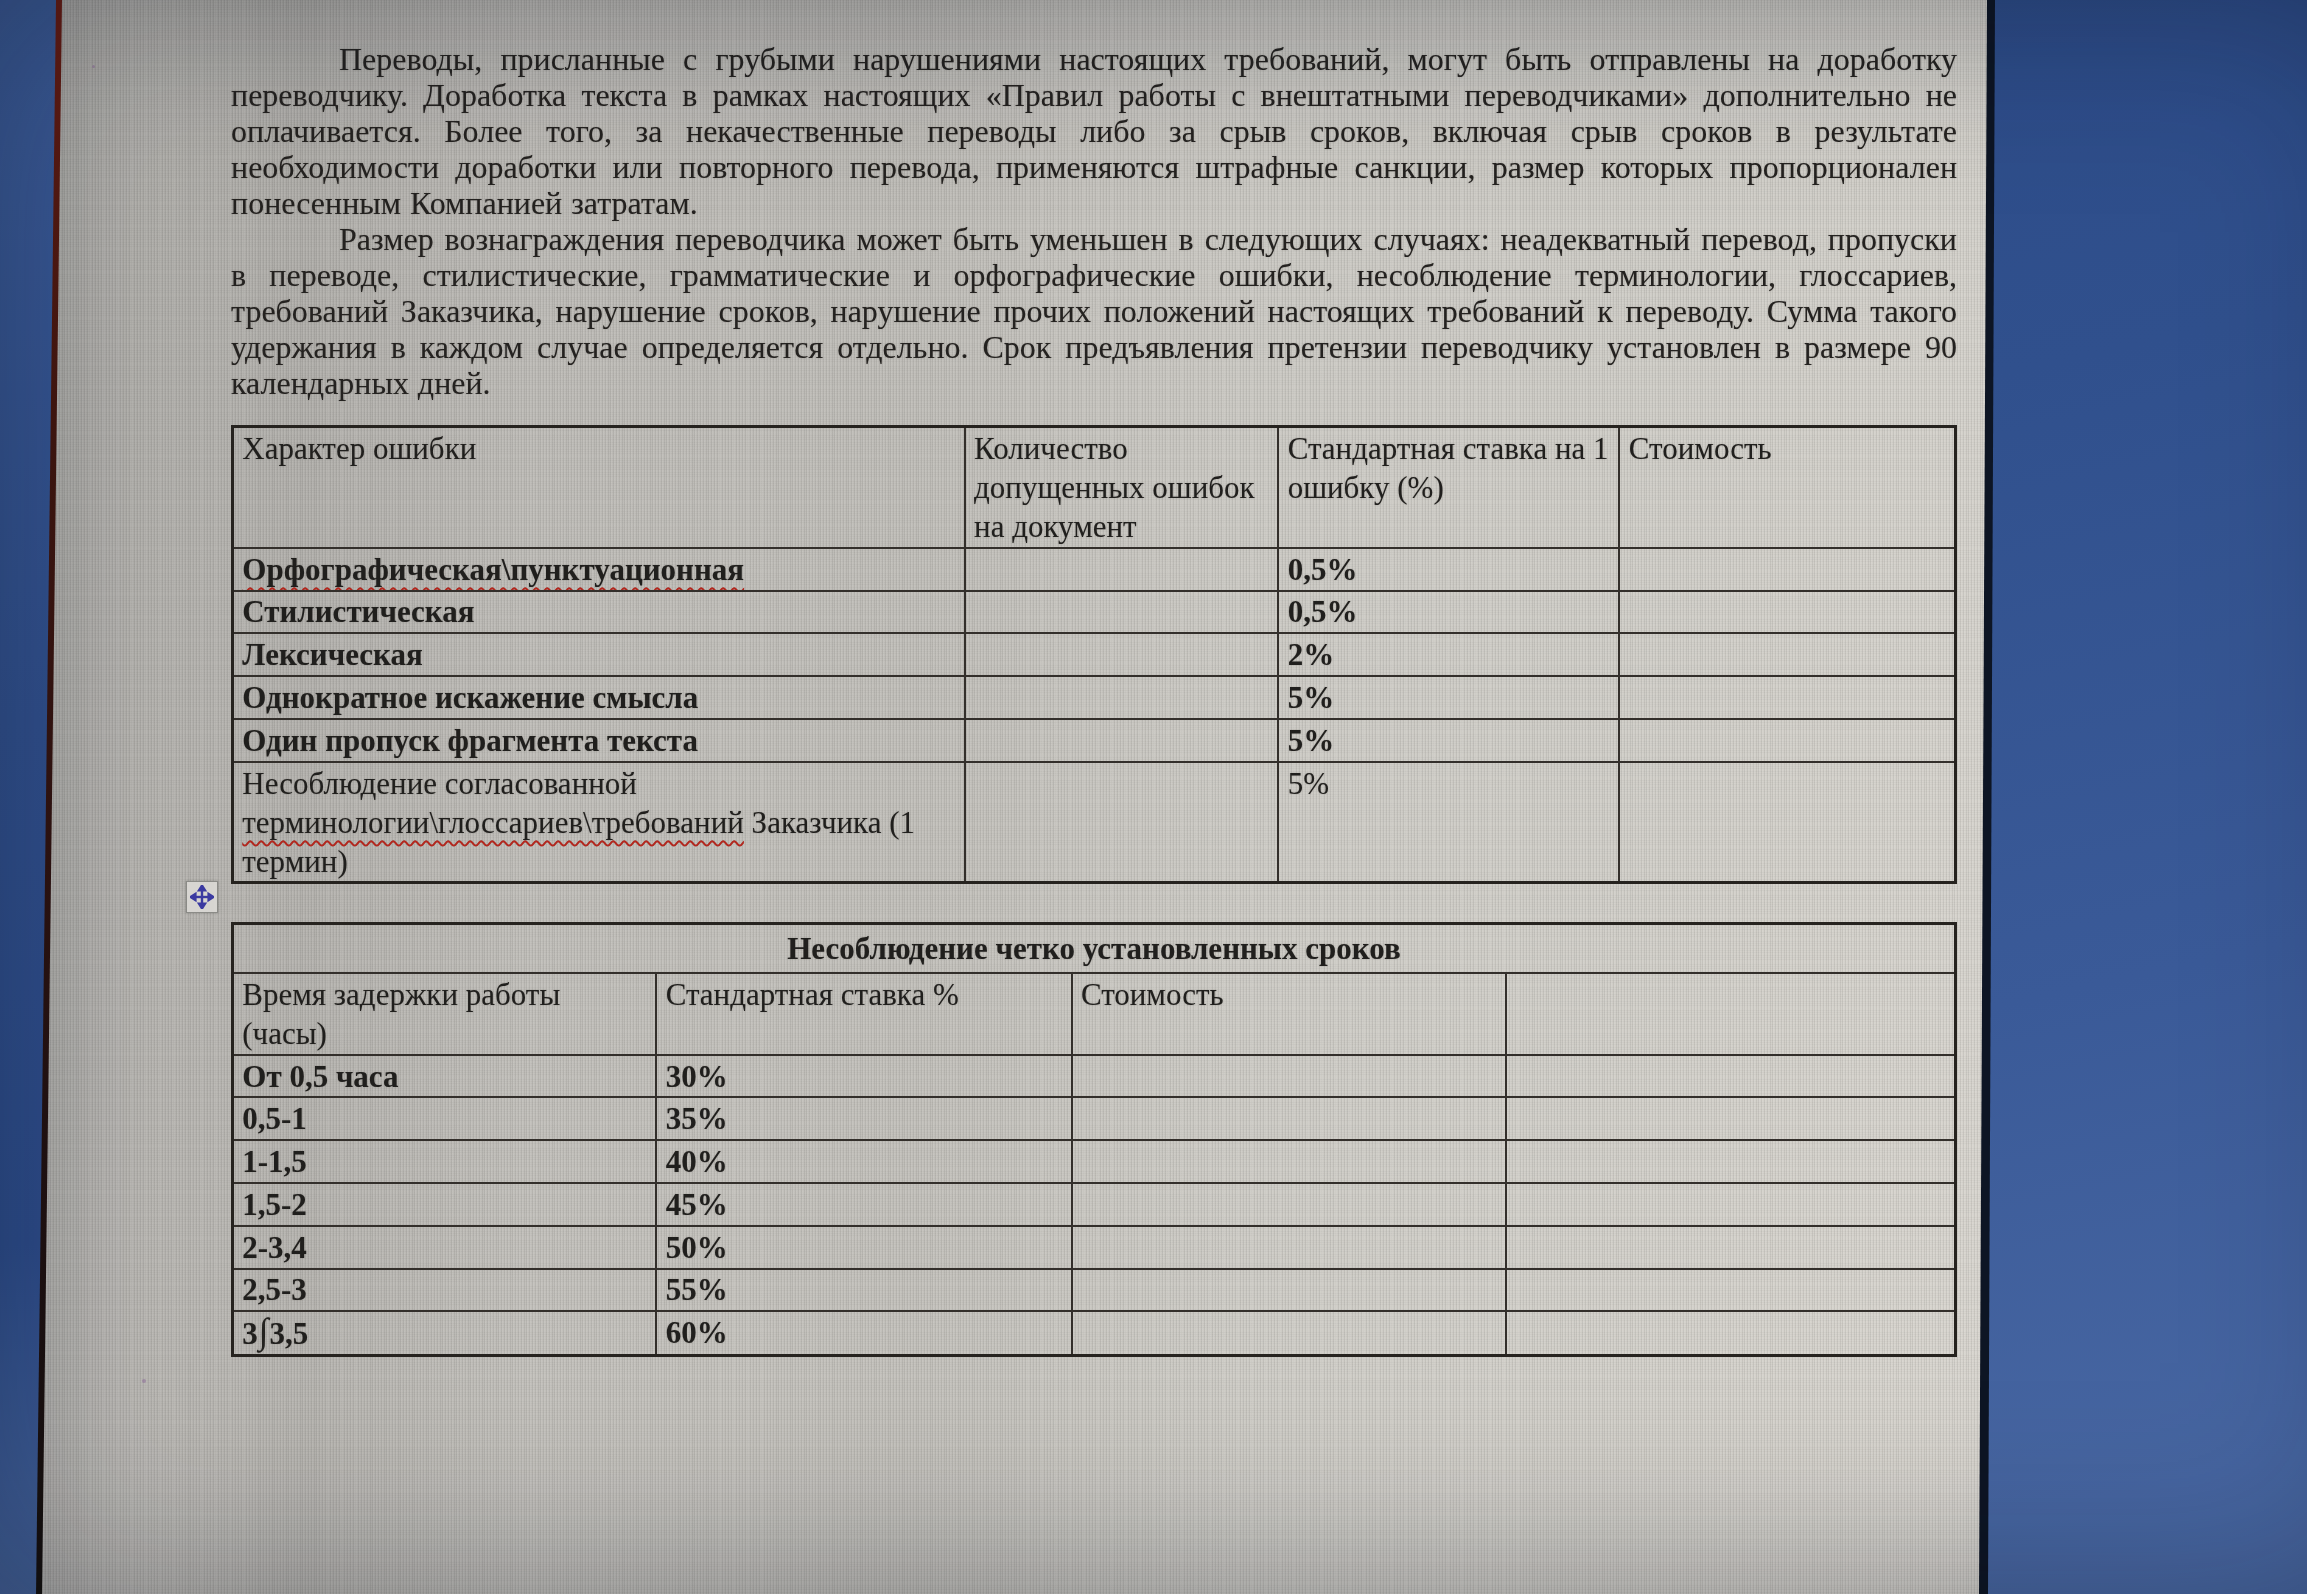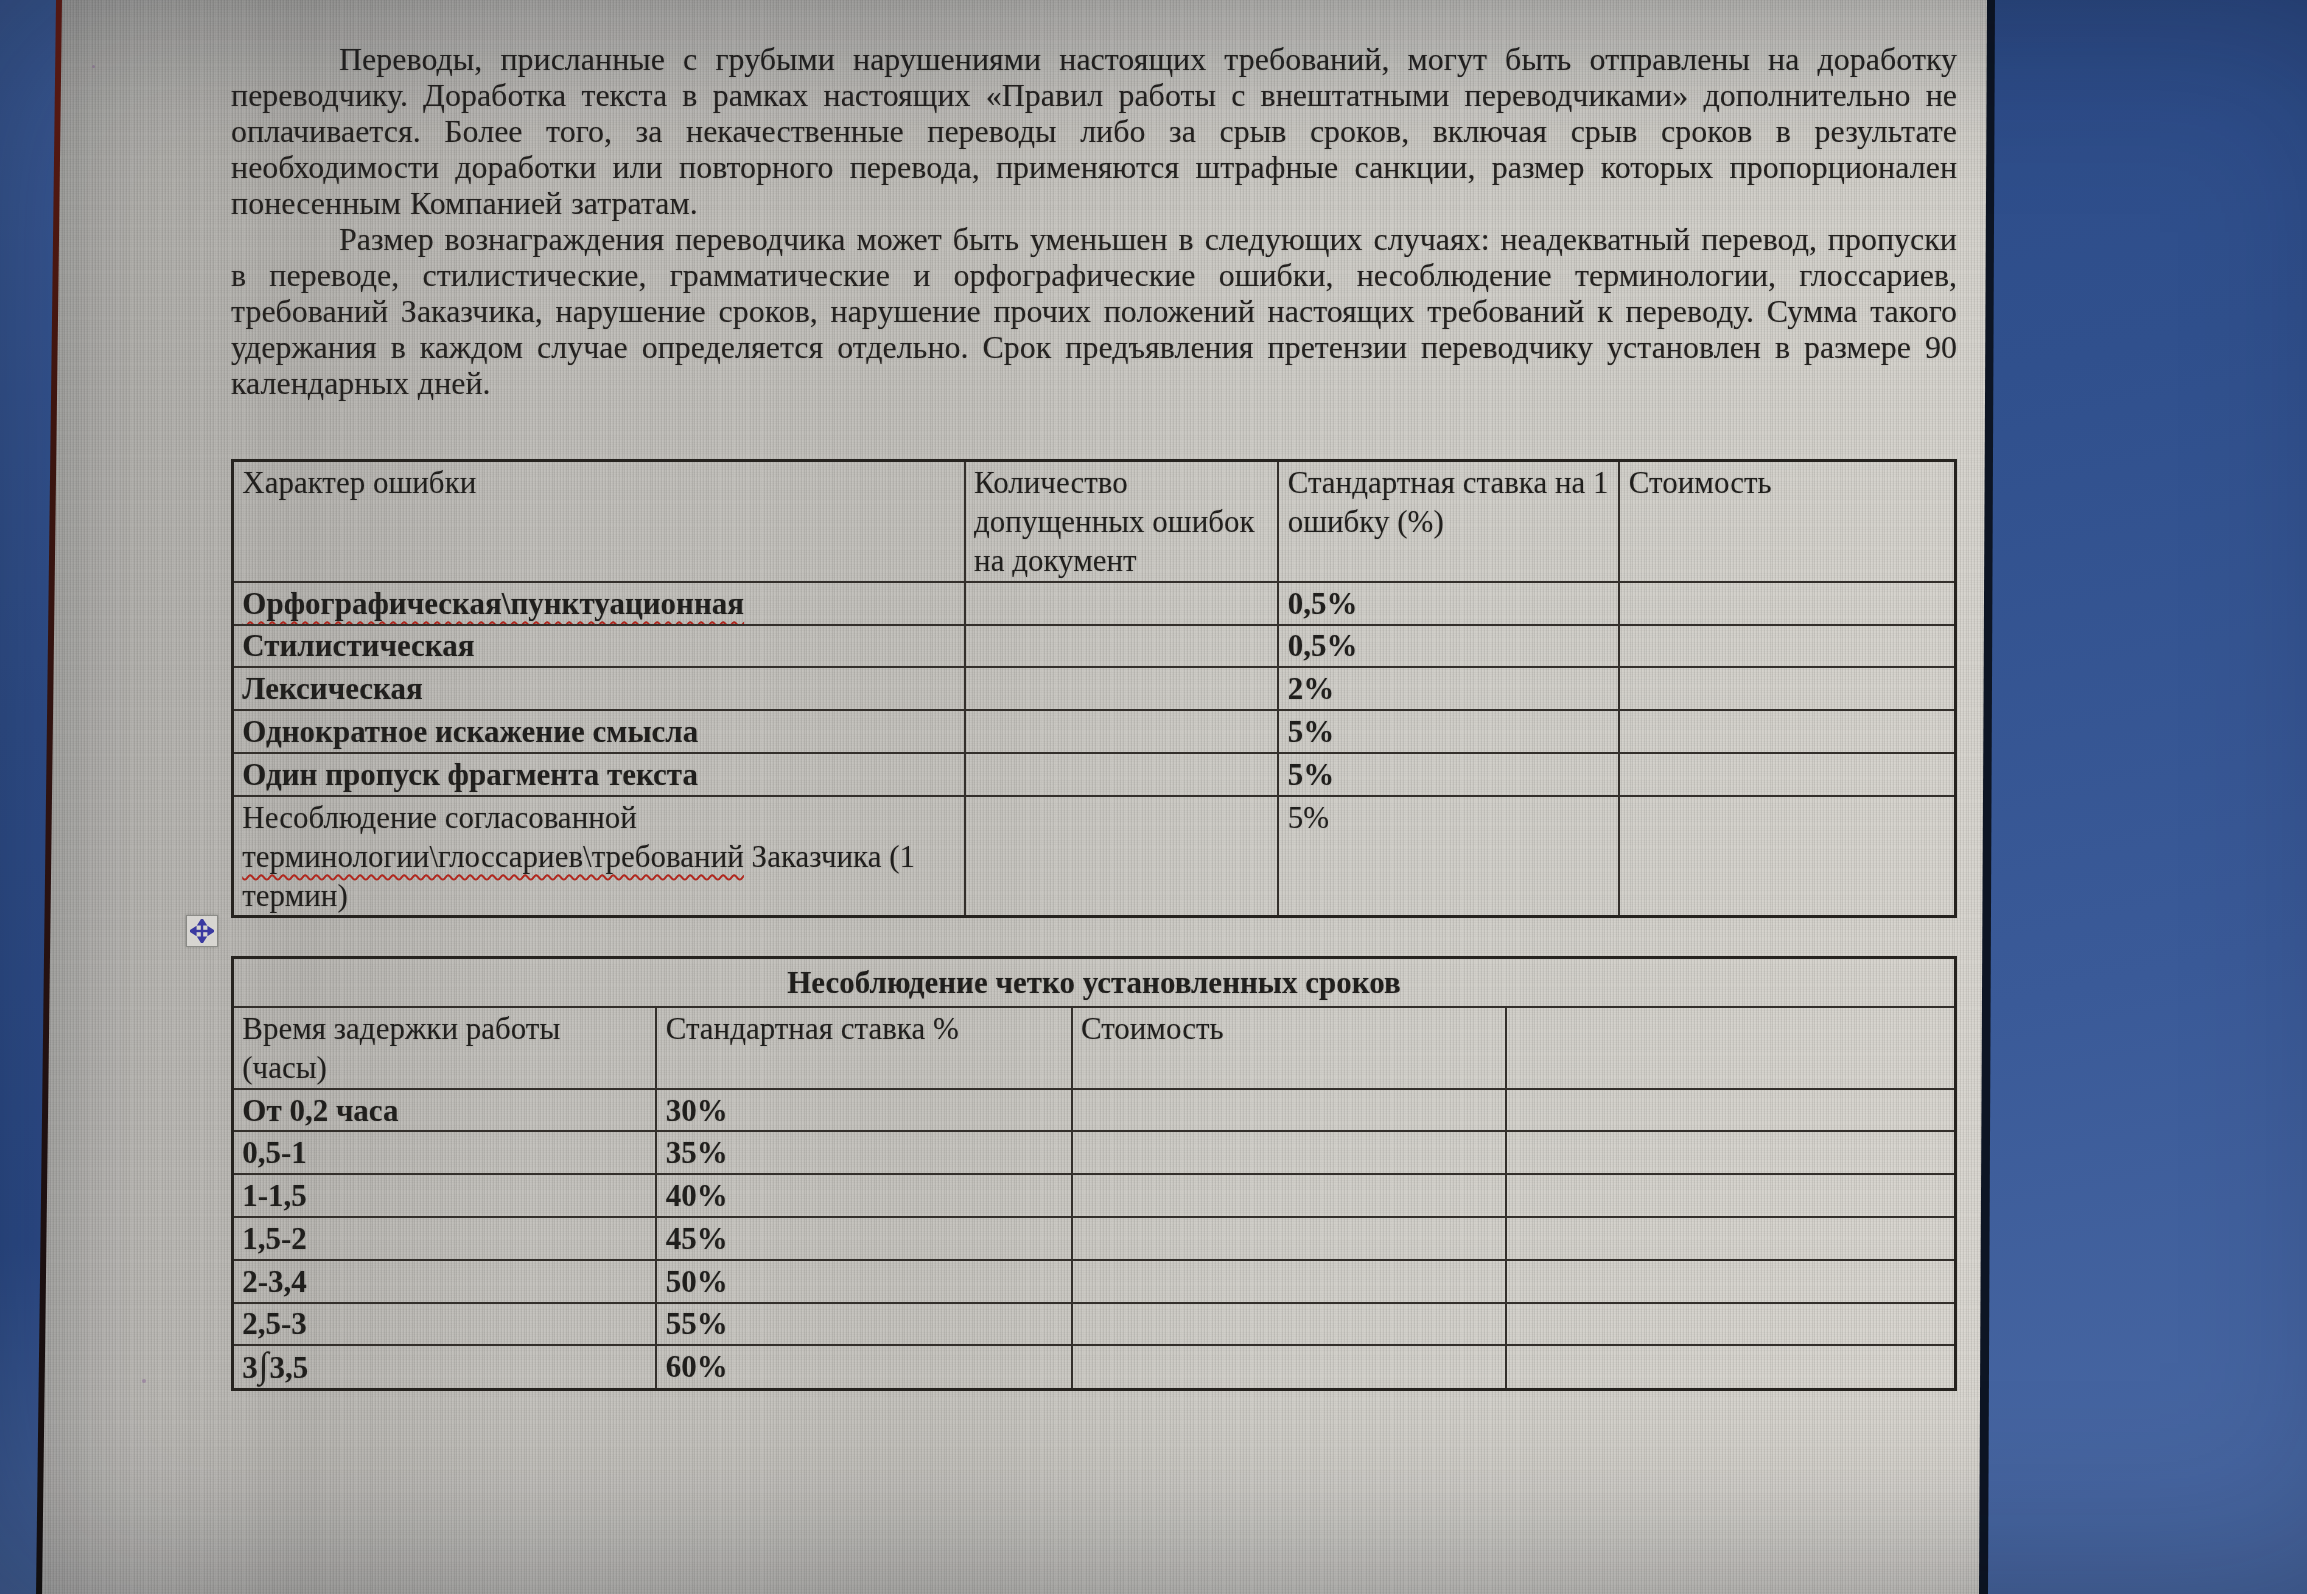--- a/index.html
+++ b/index.html
@@ -36,21 +36,21 @@
   .content{
     position:absolute; left:231px; top:41px; width:1726px; z-index:2;
     color:#242220; text-shadow:0 0 1.4px rgba(60,55,48,0.35);
   }
   .para{
     margin:0; font-size:32px; line-height:36px; text-align:justify; text-indent:108px;
     word-spacing:0.9px;
   }
   table{ border-collapse:collapse; table-layout:fixed; width:1726px;
          font-size:31px; line-height:39px; color:#201f1d; }
-  #errors-table{ margin-top:58px; border:3.7px solid #26231f; }
+  #errors-table{ margin-top:24px; border:3.7px solid #26231f; }
   td{ border:2.3px solid #332f2b; vertical-align:top; padding:0.9px 7.4px 0.9px 8.3px;
       font-weight:normal; text-align:left; overflow:hidden; }
   .row-s td{ height:39px;font-weight:bold; }
   .misspell{
     text-decoration:underline wavy #b5261d; text-decoration-thickness:2.3px;
     text-underline-offset:7px; text-decoration-skip-ink:none;
   }
   
   .t2wrap{ position:relative; margin-top:38px; }
   #deadlines-table{ border:3.7px solid #26231f; }
@@ -150,21 +150,21 @@
             <tr class="t2title">
           <td colspan="4">Несоблюдение четко установленных сроков</td>
         </tr>
         <tr>
           <td>Время задержки работы (часы)</td>
           <td>Стандартная ставка %</td>
           <td>Стоимость</td>
           <td></td>
         </tr>
         <tr class="row-s">
-          <td>От 0,2 часа</td>
+          <td>От 0,5 часа</td>
           <td>30%</td>
           <td></td>
           <td></td>
         </tr>
         <tr class="row-s">
           <td>0,5-1</td>
           <td>35%</td>
           <td></td>
           <td></td>
         </tr>

